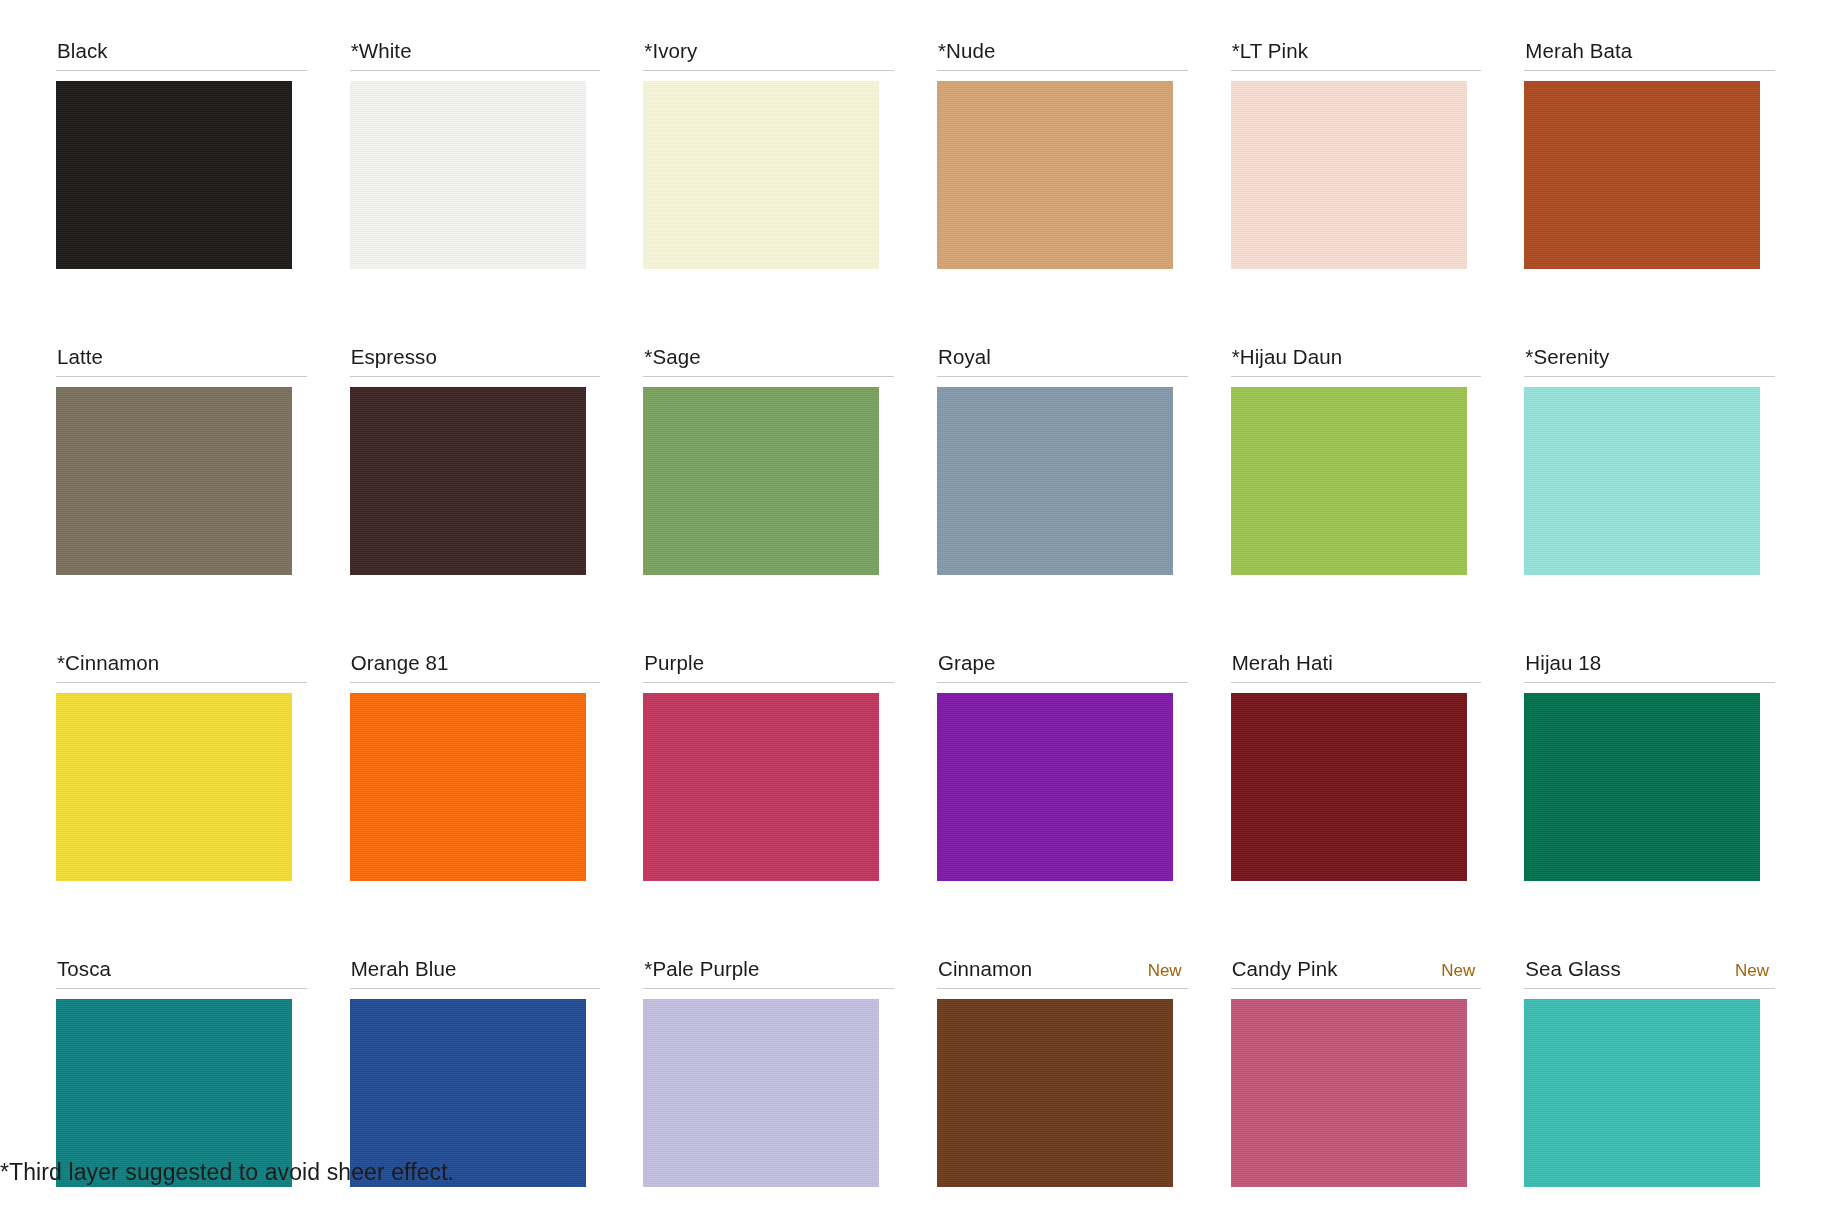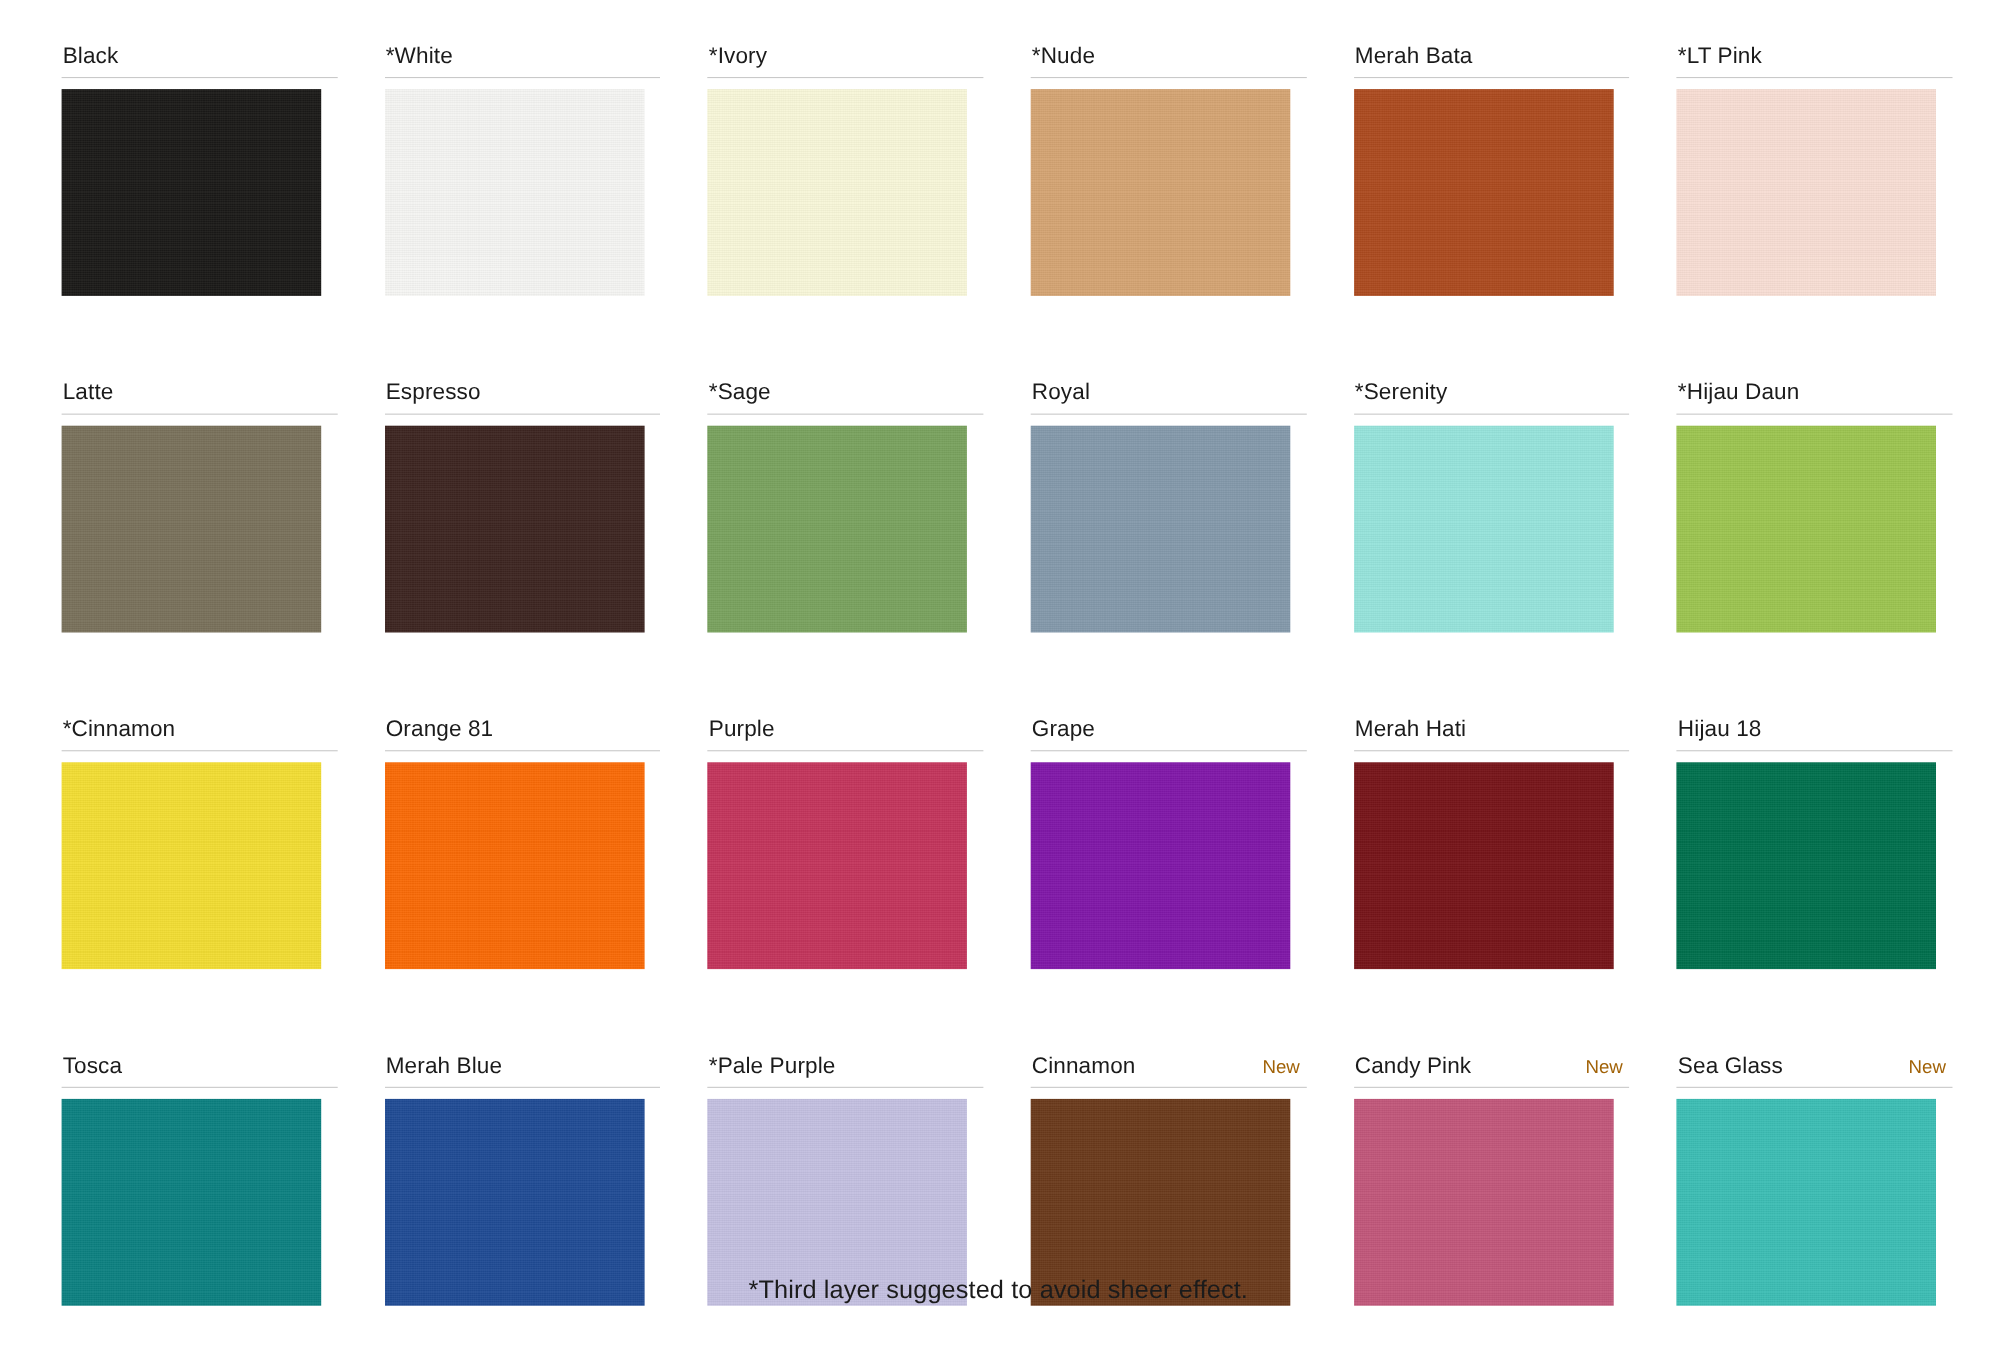--- a/index.html
+++ b/index.html
@@ -75,21 +75,21 @@
     background-image:
       repeating-linear-gradient(0deg, rgba(255,255,255,.5) 0 1px, rgba(0,0,0,.35) 1px 2px),
       repeating-linear-gradient(90deg, rgba(255,255,255,.45) 0 1px, rgba(0,0,0,.3) 1px 2px);
     pointer-events: none;
   }
   .footnote {
     position: absolute;
     left: 0;
     right: 16px;
     bottom: 42px;
-    text-align: center;
+    text-align: left;
     font-size: 23px;
     color: #1b1b1b;
     letter-spacing: 0.1px;
   }
 </style>
 </head>
 <body>
 
 <div class="sheet">
   <div class="grid" id="grid">
@@ -112,32 +112,32 @@
         <div class="swatch" style="background-color: rgb(247, 246, 216);"></div>
       </div>
       <div class="cell">
         <div class="label-row">
           <span class="label">*Nude</span>
         </div>
         <div class="swatch" style="background-color: rgb(212, 164, 115);"></div>
       </div>
       <div class="cell">
         <div class="label-row">
+          <span class="label">*LT Pink</span>
+        </div>
+        <div class="swatch" style="background-color: rgb(247, 221, 211);"></div>
+      </div>
+      <div class="cell">
+        <div class="label-row">
           <span class="label">Merah Bata</span>
         </div>
         <div class="swatch" style="background-color: rgb(172, 74, 31);"></div>
       </div>
       <div class="cell">
         <div class="label-row">
-          <span class="label">*LT Pink</span>
-        </div>
-        <div class="swatch" style="background-color: rgb(247, 221, 211);"></div>
-      </div>
-      <div class="cell">
-        <div class="label-row">
           <span class="label">Latte</span>
         </div>
         <div class="swatch" style="background-color: rgb(121, 113, 91);"></div>
       </div>
       <div class="cell">
         <div class="label-row">
           <span class="label">Espresso</span>
         </div>
         <div class="swatch" style="background-color: rgb(61, 37, 33);"></div>
       </div>
@@ -148,29 +148,29 @@
         <div class="swatch" style="background-color: rgb(121, 162, 94);"></div>
       </div>
       <div class="cell">
         <div class="label-row">
           <span class="label">Royal</span>
         </div>
         <div class="swatch" style="background-color: rgb(132, 153, 171);"></div>
       </div>
       <div class="cell">
         <div class="label-row">
+          <span class="label">*Hijau Daun</span>
+        </div>
+        <div class="swatch" style="background-color: rgb(156, 196, 80);"></div>
+      </div>
+      <div class="cell">
+        <div class="label-row">
           <span class="label">*Serenity</span>
         </div>
         <div class="swatch" style="background-color: rgb(150, 227, 219);"></div>
-      </div>
-      <div class="cell">
-        <div class="label-row">
-          <span class="label">*Hijau Daun</span>
-        </div>
-        <div class="swatch" style="background-color: rgb(156, 196, 80);"></div>
       </div>
       <div class="cell">
         <div class="label-row">
           <span class="label">*Cinnamon</span>
         </div>
         <div class="swatch" style="background-color: rgb(242, 221, 51);"></div>
       </div>
       <div class="cell">
         <div class="label-row">
           <span class="label">Orange 81</span>

